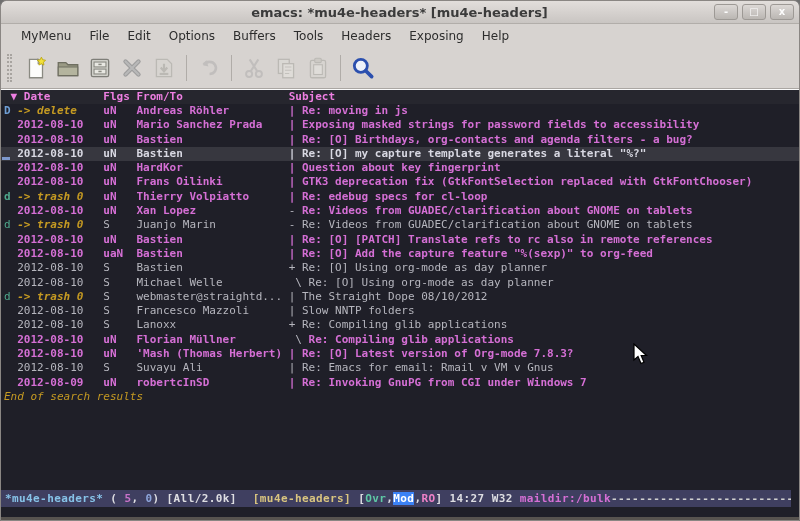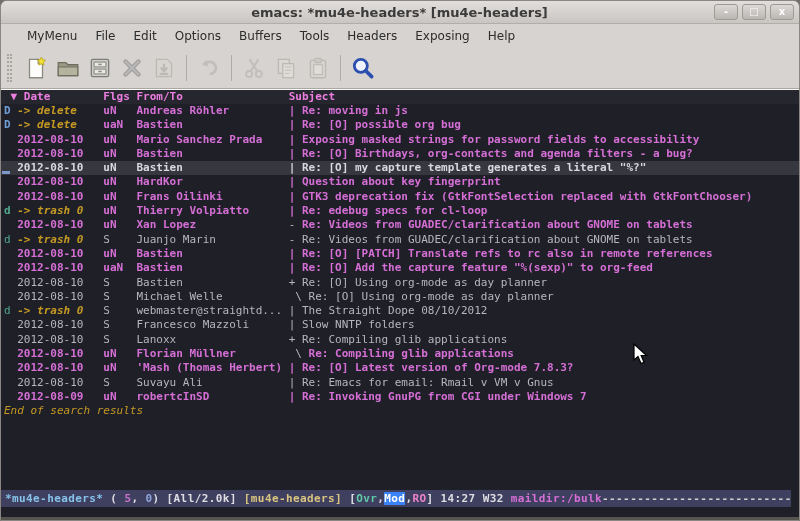--- a/index.html
+++ b/index.html
@@ -20,21 +20,21 @@
   body{width:800px;height:521px;background:#6f6f6f;font-family:"DejaVu Sans","Liberation Sans",sans-serif;overflow:hidden;}
   .window{position:absolute;inset:0;width:800px;height:521px;border:1px solid #8a8683;border-radius:6px 6px 0 0;display:flex;flex-direction:column;overflow:hidden;background:var(--buf-bg);}
 
   
   .titlebar{height:23px;background:linear-gradient(#e2dedb,#c9c5c2);display:flex;align-items:center;position:relative;flex:0 0 auto;border-bottom:1px solid #b1ada9;}
   .title-text{position:absolute;left:0;right:1px;text-align:center;font-size:13px;font-weight:bold;color:#3b3b3b;}
   .win-buttons{position:absolute;right:5px;top:3px;display:flex;gap:4px;}
   .win-btn{width:24px;height:16px;border:1px solid #9d9995;border-radius:3px;background:linear-gradient(#dcd8d5,#bab6b2);color:#fcfcfc;font-size:10px;font-weight:bold;display:flex;align-items:center;justify-content:center;line-height:1;}
 
   
-  .menubar{height:23px;background:var(--chrome);display:flex;align-items:center;padding-left:18px;gap:2px;flex:0 0 auto;}
+  .menubar{height:23px;background:var(--chrome);display:flex;align-items:center;padding-left:12px;gap:2px;flex:0 0 auto;}
   .menu-item{font-size:12px;color:#2d2d2d;padding:2px 8px;}
 
   
   .toolbar{height:42px;background:var(--chrome);display:flex;align-items:center;padding-left:4px;flex:0 0 auto;border-bottom:1px solid #aaa6a2;}
   .tb-handle{width:5px;height:28px;border-left:2px dotted #a8a4a0;border-right:2px dotted #a8a4a0;margin:0 8px 0 2px;}
   .tb-btn{width:32px;height:32px;display:flex;align-items:center;justify-content:center;border-radius:3px;}
   .tb-btn.disabled{opacity:.35;}
   .tb-sep{width:1px;height:26px;background:#b0aca8;margin:0 6px;}
 
   
@@ -60,21 +60,21 @@
   .f-date.action{color:var(--gold);font-style:italic;font-weight:bold;}
   .f-sep.thread{color:var(--read);font-weight:normal;}
   .fringe-mark{position:absolute;left:1px;bottom:1px;width:8px;height:3px;background:#7d98cc;}
   .endline{height:14.3px;line-height:14.3px;padding-left:3px;color:var(--gold);font-style:italic;font-weight:normal;white-space:pre;}
 
   
   .modeline{flex:0 0 auto;height:17px;line-height:17px;width:calc(100% - 8px);background:var(--ml-bg);font-family:"DejaVu Sans Mono","Liberation Mono",monospace;font-size:11px;letter-spacing:.4px;font-weight:bold;color:#dedee2;white-space:pre;overflow:hidden;padding-left:4px;}
   .ml-bufname{color:#87c3e8;}
   .ml-line{color:#c873c8;}
   .ml-col{color:#8fa7dd;}
-  .ml-mode{color:#d9c57f;}
+  .ml-mode{color:#d9c57f;margin-left:9px;}
   .ml-ovr{color:#5fc9a6;}
   .ml-mod{color:#ffffff;background:#3b82f6;}
   .ml-ro{color:#ee82c8;}
   .ml-maildir{color:#d56fd5;}
   .ml-dashes{color:#cfcfcf;}
 
   
   .echo{flex:0 0 auto;height:13px;background:var(--buf-bg);border-bottom:3px solid #57534f;}
 
   .cursor{position:absolute;left:632px;top:342px;z-index:10;}
@@ -191,21 +191,20 @@
         <path d="M14.5 14.5 L20 20" stroke="#2b4fae" stroke-width="3.4" stroke-linecap="round"></path>
       </svg>
     </div>
   </div>
 
   <div class="textarea">
     <div class="headerline"><span class="h-mark"> </span><span class="h-date">▼ Date</span><span class="h-flags">Flgs</span><span class="h-from">From/To</span><span>Subject</span></div>
 
     <div>
         <div class="row state-unread"><span class="rowtext"><span class="f-mark mark-delete">D</span><span class="f-date action">-&gt; delete</span><span class="f-flags">uN</span><span class="f-from">Andreas Röhler</span><span class="f-sep">|</span><span class="f-subject">Re: moving in js</span></span></div>
-        <div class="row state-unread"><span class="rowtext"><span class="f-mark mark-delete">D</span><span class="f-date action">-&gt; delete</span><span class="f-flags">uaN</span><span class="f-from">Bastien</span><span class="f-sep">|</span><span class="f-subject">Re: [O] possible org bug</span></span></div>
         <div class="row state-unread"><span class="rowtext"><span class="f-mark mark-none"> </span><span class="f-date">2012-08-10</span><span class="f-flags">uN</span><span class="f-from">Mario Sanchez Prada</span><span class="f-sep">|</span><span class="f-subject">Exposing masked strings for password fields to accessibility</span></span></div>
         <div class="row state-unread"><span class="rowtext"><span class="f-mark mark-none"> </span><span class="f-date">2012-08-10</span><span class="f-flags">uN</span><span class="f-from">Bastien</span><span class="f-sep">|</span><span class="f-subject">Re: [O] Birthdays, org-contacts and agenda filters - a bug?</span></span></div>
         <div class="row state-current"><span class="rowtext"><span class="f-mark mark-none"> </span><span class="f-date">2012-08-10</span><span class="f-flags">uN</span><span class="f-from">Bastien</span><span class="f-sep">|</span><span class="f-subject">Re: [O] my capture template generates a literal "%?"</span></span><span class="fringe-mark"></span></div>
         <div class="row state-unread"><span class="rowtext"><span class="f-mark mark-none"> </span><span class="f-date">2012-08-10</span><span class="f-flags">uN</span><span class="f-from">HardKor</span><span class="f-sep">|</span><span class="f-subject">Question about key fingerprint</span></span></div>
         <div class="row state-unread"><span class="rowtext"><span class="f-mark mark-none"> </span><span class="f-date">2012-08-10</span><span class="f-flags">uN</span><span class="f-from">Frans Oilinki</span><span class="f-sep">|</span><span class="f-subject">GTK3 deprecation fix (GtkFontSelection replaced with GtkFontChooser)</span></span></div>
         <div class="row state-unread"><span class="rowtext"><span class="f-mark mark-trash">d</span><span class="f-date action">-&gt; trash 0</span><span class="f-flags">uN</span><span class="f-from">Thierry Volpiatto</span><span class="f-sep">|</span><span class="f-subject">Re: edebug specs for cl-loop</span></span></div>
         <div class="row state-unread"><span class="rowtext"><span class="f-mark mark-none"> </span><span class="f-date">2012-08-10</span><span class="f-flags">uN</span><span class="f-from">Xan Lopez</span><span class="f-sep thread">-</span><span class="f-subject">Re: Videos from GUADEC/clarification about GNOME on tablets</span></span></div>
         <div class="row state-read"><span class="rowtext"><span class="f-mark mark-trash">d</span><span class="f-date action">-&gt; trash 0</span><span class="f-flags">S</span><span class="f-from">Juanjo Marin</span><span class="f-sep thread">-</span><span class="f-subject">Re: Videos from GUADEC/clarification about GNOME on tablets</span></span></div>
         <div class="row state-unread"><span class="rowtext"><span class="f-mark mark-none"> </span><span class="f-date">2012-08-10</span><span class="f-flags">uN</span><span class="f-from">Bastien</span><span class="f-sep">|</span><span class="f-subject">Re: [O] [PATCH] Translate refs to rc also in remote references</span></span></div>
         <div class="row state-unread"><span class="rowtext"><span class="f-mark mark-none"> </span><span class="f-date">2012-08-10</span><span class="f-flags">uaN</span><span class="f-from">Bastien</span><span class="f-sep">|</span><span class="f-subject">Re: [O] Add the capture feature "%(sexp)" to org-feed</span></span></div>

